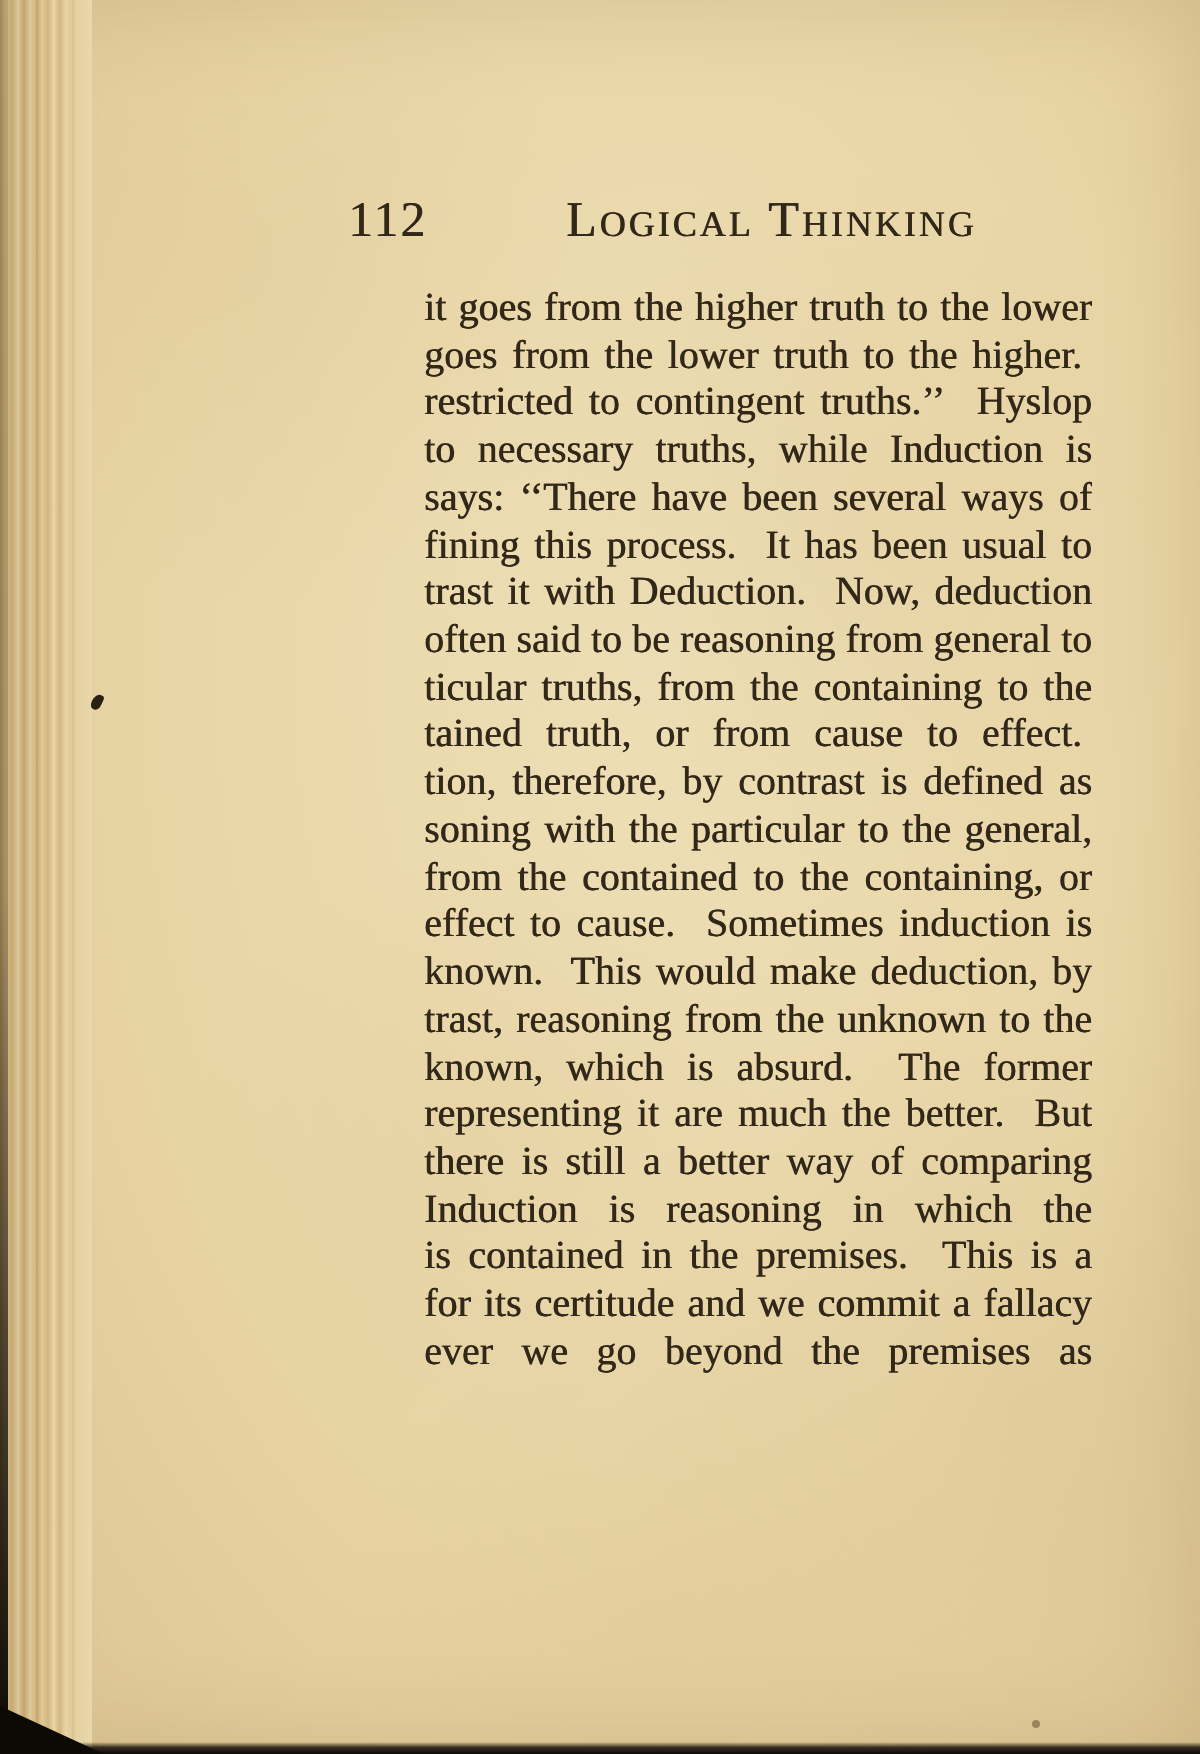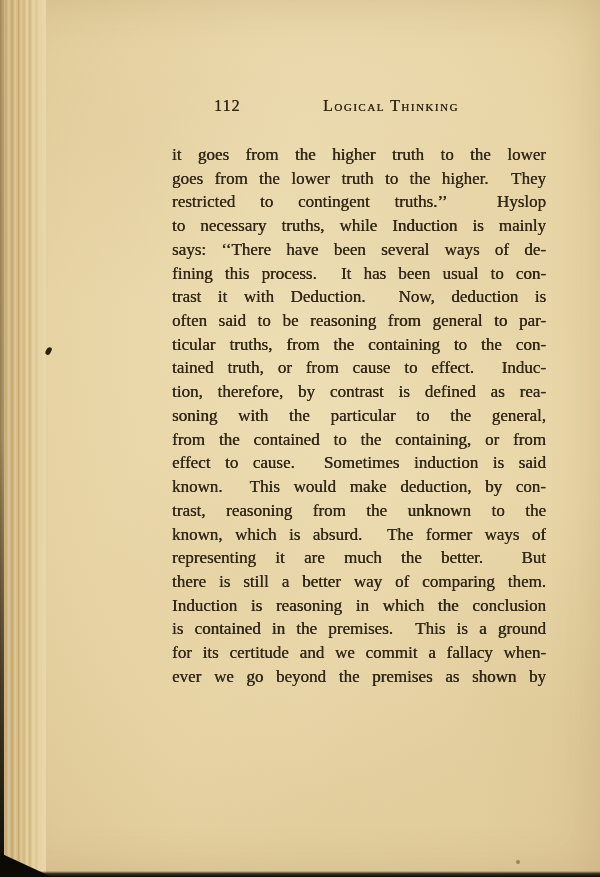--- a/index.html
+++ b/index.html
@@ -71,28 +71,28 @@
   .speck2 {
     position: absolute; left: 516px; top: 860px; width: 4px; height: 4px;
     background: #9b845c; border-radius: 50%;
   }
 
   .content {
     position: absolute; left: 172px; top: 97px; width: 374px;
     text-shadow: 0.3px 0 0 currentColor;
   }
 
-  .header { position: relative; height: 24px; font-size: 16px; margin-left: 40px; }
+  .header { position: relative; height: 24px; font-size: 25px; }
   .pagenum { position: absolute; left: 2px; top: 0; letter-spacing: 1px; }
   .title {
     position: absolute; left: 111px; top: 0;
     font-variant: small-caps; letter-spacing: 1.5px;
   }
 
-  .pbody { margin-top: 22px; font-size: 17px; }
+  .pbody { margin-top: 22px; font-size: 20px; margin-left: 40px; }
   .line {
     text-align: justify;
     text-align-last: justify;
     height: 23.72px;
     line-height: 23.72px;
     overflow: hidden;
   }
   .italic { }
 </style>
 </head>

